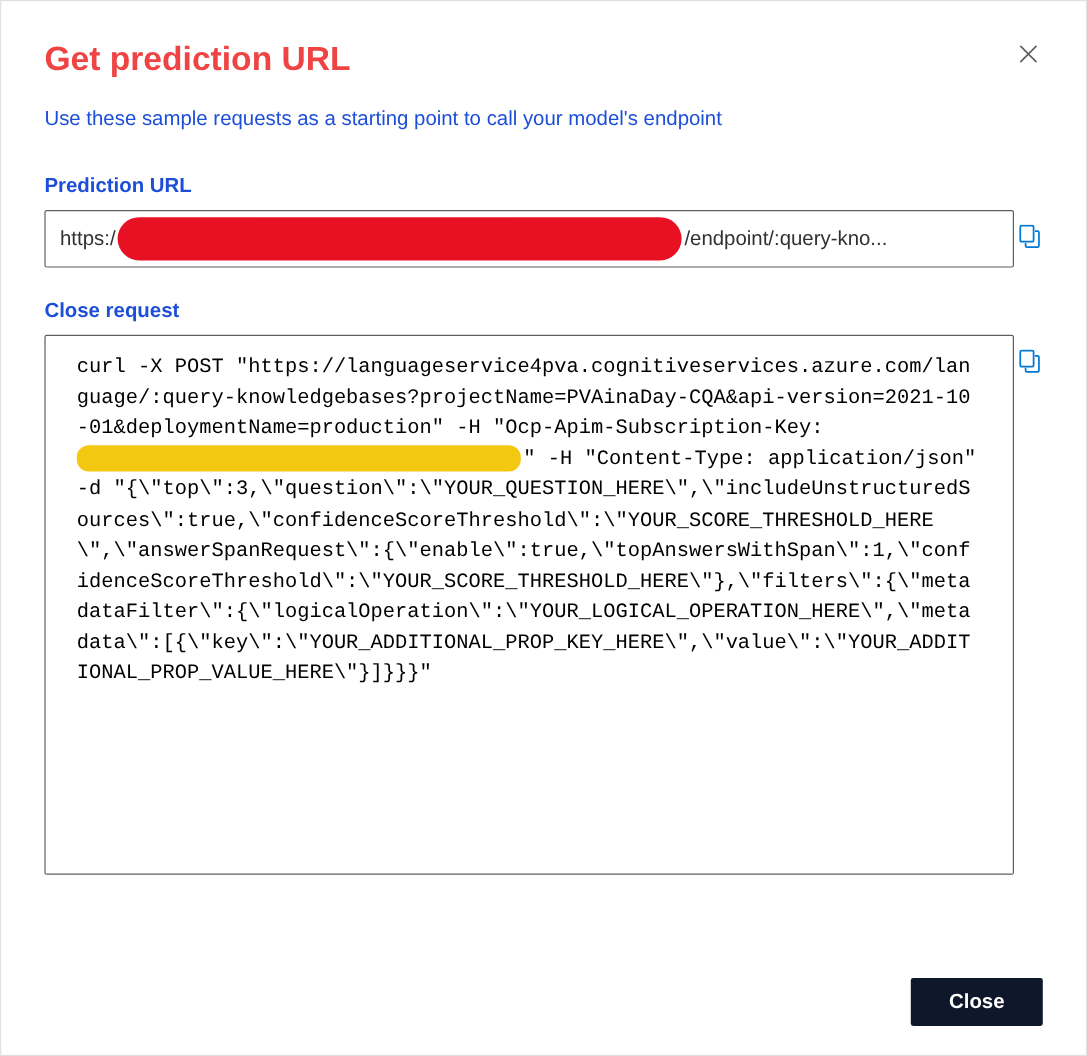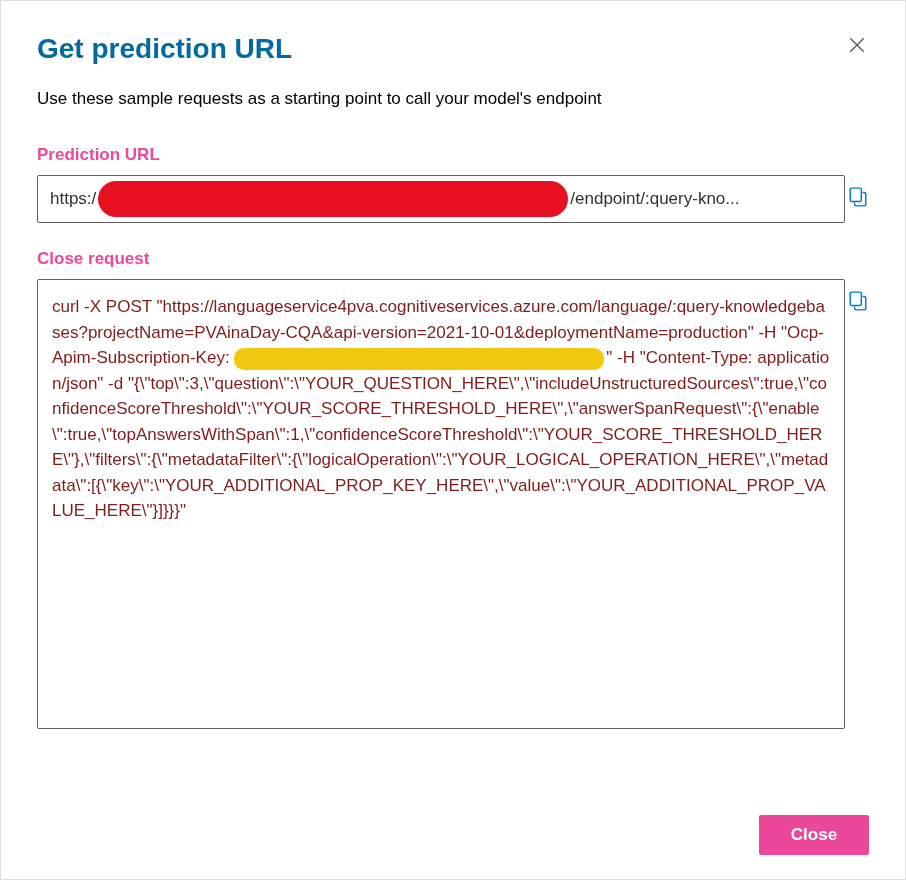--- a/index.html
+++ b/index.html
@@ -24,44 +24,44 @@
     }
     .header {
       display: flex;
       justify-content: space-between;
       align-items: flex-start;
       margin-bottom: 24px;
     }
     .title {
       font-size: 28px;
       font-weight: 600;
-      color: #0369a1;
+      color: #ef4444;
     }
     .close-x {
       cursor: pointer;
       color: #605e5c;
       width: 24px;
       height: 24px;
       display: flex;
       align-items: center;
       justify-content: center;
     }
     .close-x svg {
       width: 18px;
       height: 18px;
     }
     .subtitle {
       font-size: 17px;
-      color: #000000;
+      color: #1d4ed8;
       margin-bottom: 36px;
     }
     .section-label {
       font-size: 17px;
       font-weight: 600;
-      color: #ec4899;
+      color: #1d4ed8;
       margin-bottom: 10px;
     }
     .field-row {
       display: flex;
       align-items: flex-start;
       gap: 4px;
       margin-bottom: 26px;
     }
     .url-box {
       flex: 1;
@@ -102,46 +102,47 @@
       flex-shrink: 0;
     }
     .copy-icon svg {
       width: 18px;
       height: 20px;
     }
     .sample-box {
       flex: 1;
       border: 1px solid #605e5c;
       border-radius: 2px;
-      padding: 14px 14px;
+      padding: 14px 26px;
       font-size: 17px;
-      color: #7f1d1d;
+      color: #000000;
       line-height: 1.5;
       height: 450px;
       position: relative;
       word-break: break-all;
       overflow-wrap: break-word;
+      font-family: Liberation Mono, monospace;
     }
     .yellow-redact {
       display: inline-block;
       background: #f2c811;
       height: 22px;
       width: 370px;
       border-radius: 10px;
       vertical-align: middle;
       margin-right: 2px;
     }
     .footer {
       margin-top: auto;
       display: flex;
       justify-content: flex-end;
       padding-top: 20px;
     }
     .close-button {
-      background: #ec4899;
+      background: #0f172a;
       color: #ffffff;
       border: none;
       padding: 10px 28px;
       font-size: 17px;
       font-weight: 600;
       cursor: pointer;
       border-radius: 2px;
       min-width: 110px;
     }
   </style>

